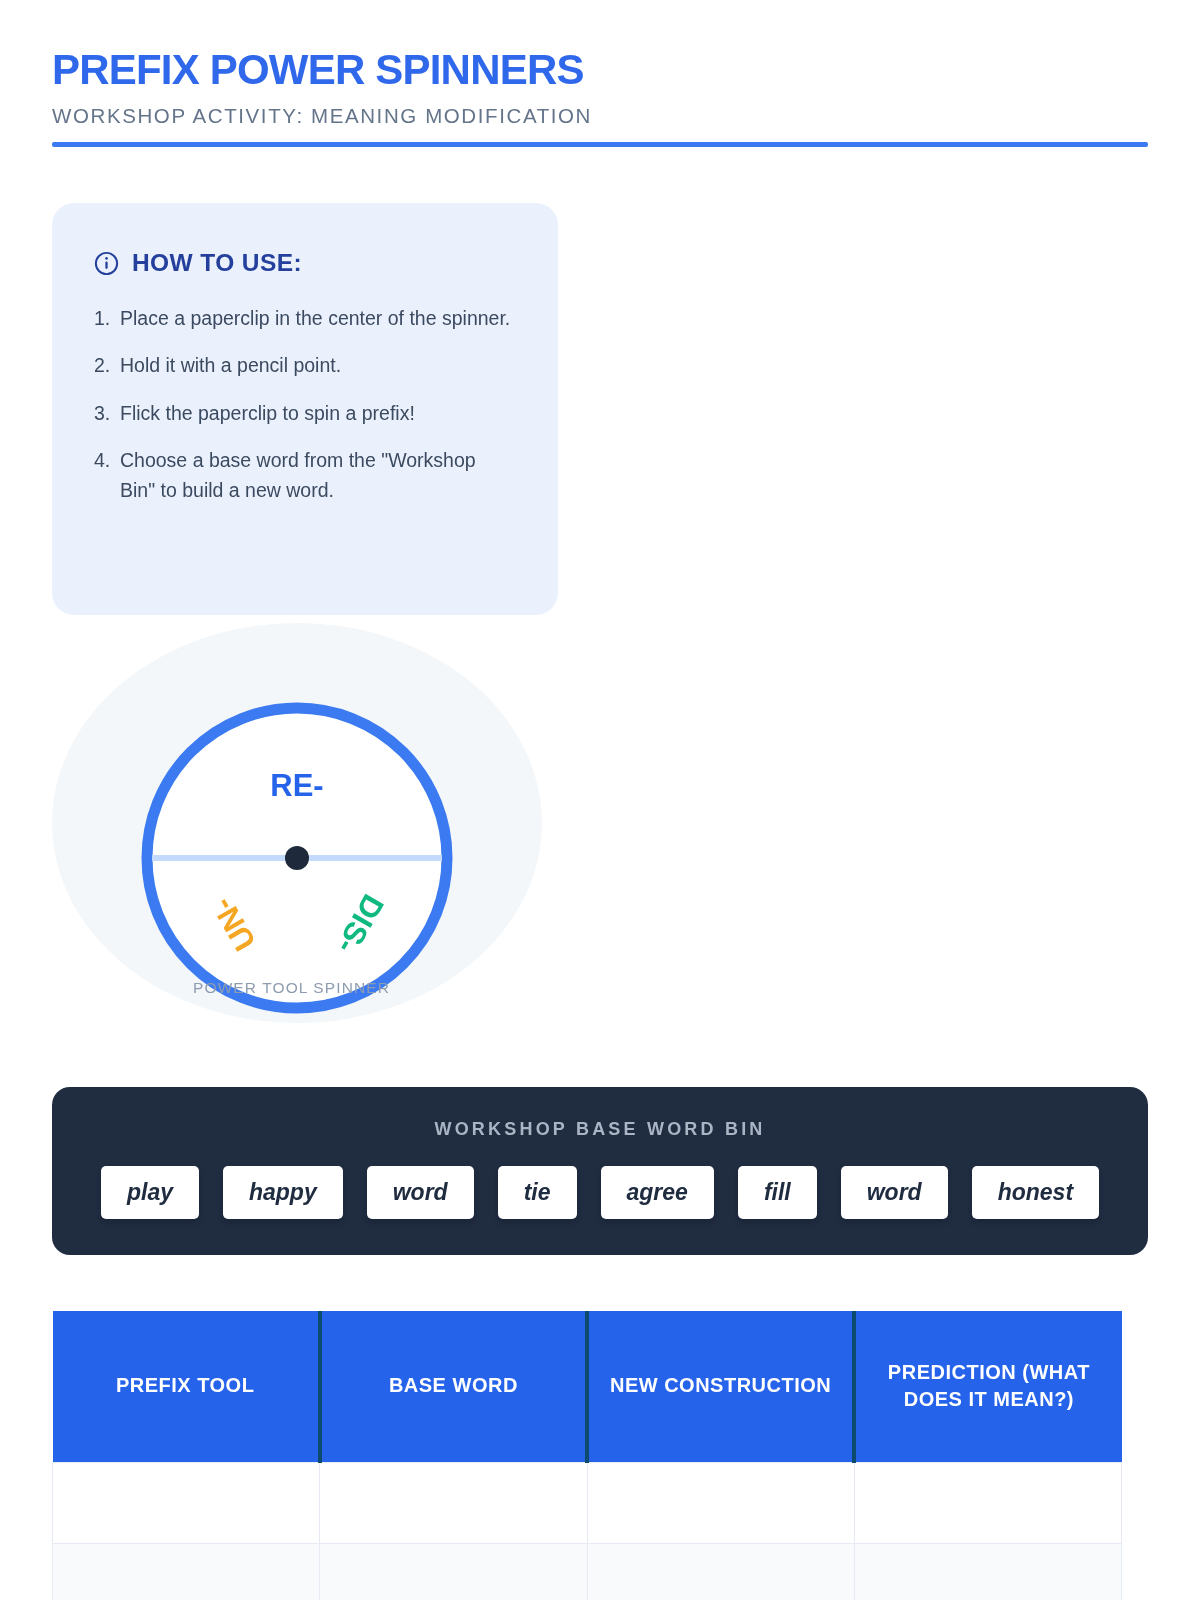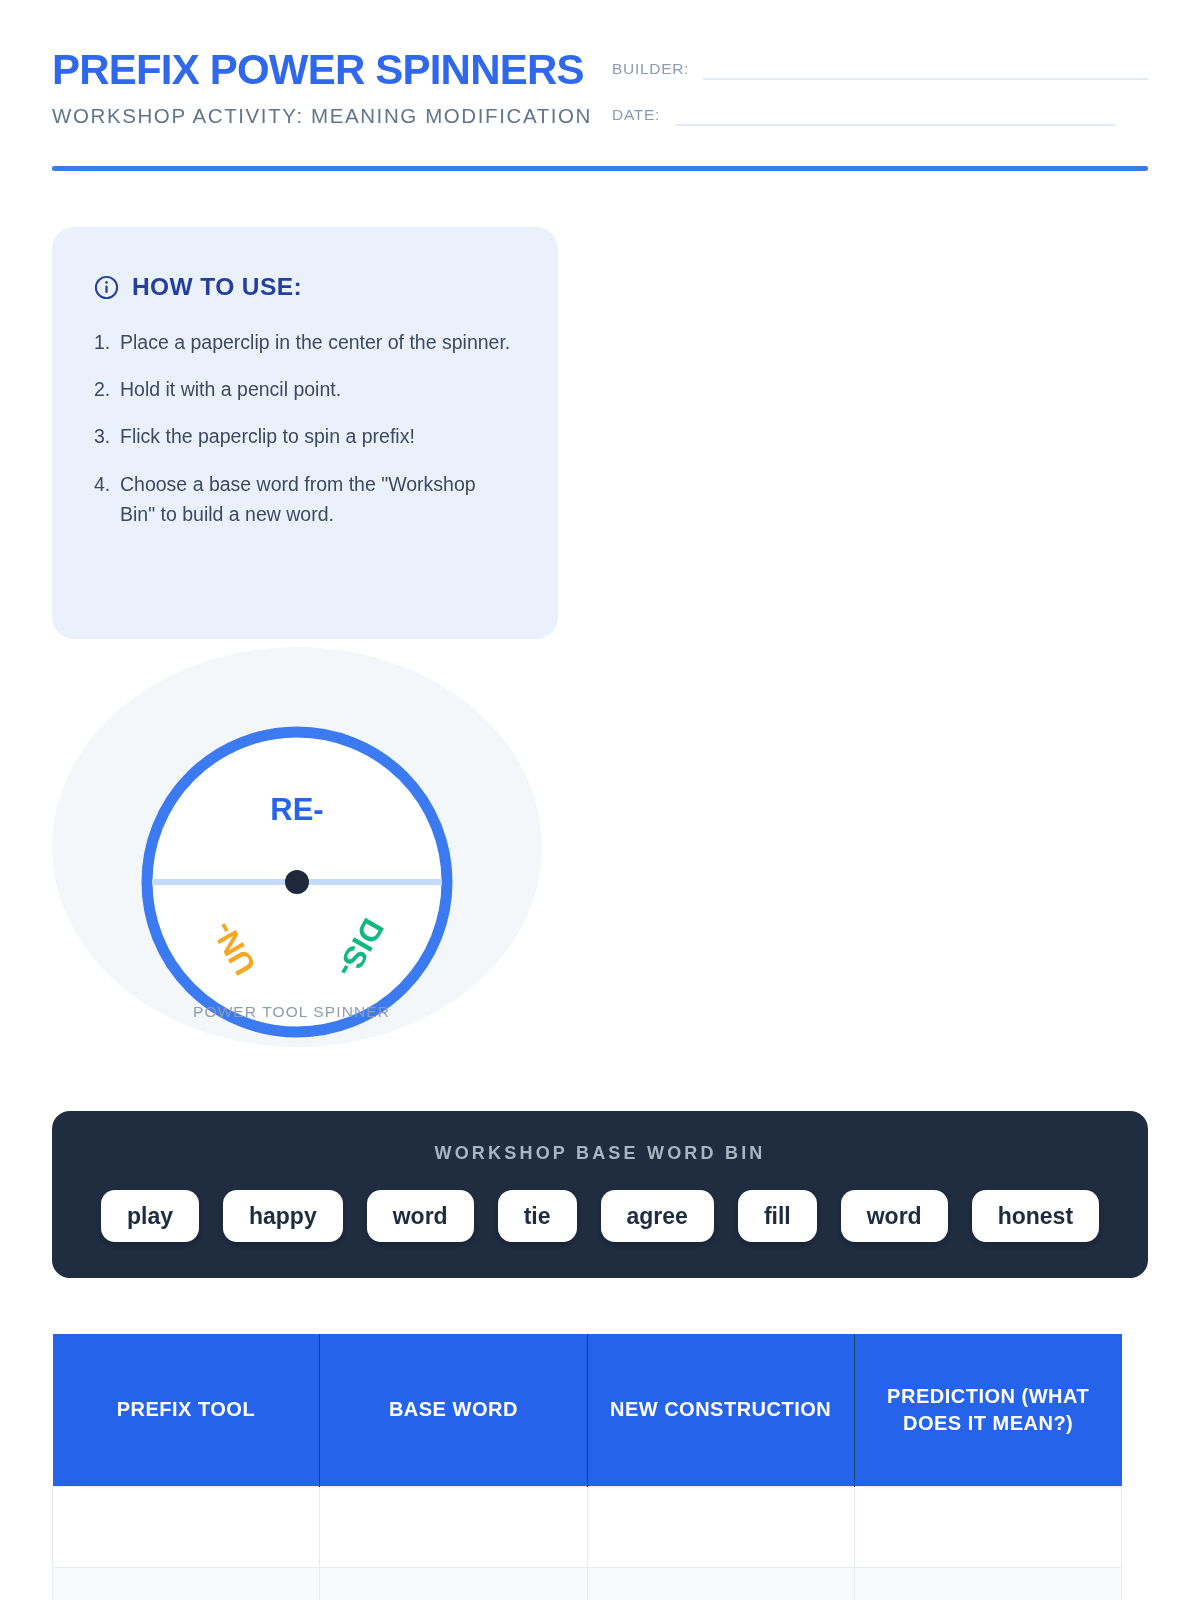--- a/index.html
+++ b/index.html
@@ -17,20 +17,21 @@
     width: 1200px;
     height: 1600px;
     padding: 0 52px;
   }
 
   
   .header {
     display: flex;
     align-items: flex-start;
     padding-top: 48px;
+    flex-direction: column;
   }
   .header-left { flex: 0 0 auto; }
   .worksheet-title {
     font-size: 42px;
     font-weight: 900;
     letter-spacing: -0.8px;
     color: #2f68ea;
     line-height: 1.05;
     white-space: nowrap;
   }
@@ -170,78 +171,69 @@
     margin-bottom: 26px;
   }
   .chips {
     display: flex;
     flex-wrap: wrap;
     justify-content: center;
     gap: 16px 24px;
   }
   .chip {
     background: #ffffff;
-    border-radius: 14px;
+    border-radius: 5px;
     padding: 13px 26px;
     font-size: 23px;
     font-weight: 700;
     color: #202c40;
     box-shadow: 0 4px 5px rgba(15,23,42,0.30);
     line-height: 1.15;
+    font-style: italic;
   }
 
   
   .build-table {
     margin-top: 56px;
     width: 1070px;
     border-collapse: collapse;
     table-layout: fixed;
   }
   .build-table th {
     background: #2563eb;
     color: #ffffff;
     font-size: 20px;
     font-weight: 800;
     letter-spacing: 0.5px;
     line-height: 1.38;
     padding: 18px 12px;
     height: 152px;
     vertical-align: middle;
     text-align: center;
-    border-right: 1px solid #0c4a6e;
+    border-right: 4px solid #0c4a6e;
   }
   .build-table th:last-child { border-right: none; }
   .build-table td {
     height: 81px;
     border: 1px solid #e6ebf3;
     border-left: none;
   }
   .build-table td:first-child { border-left: 1px solid #e6ebf3; }
   .build-table tr.row-odd td  { background: #ffffff; }
   .build-table tr.row-even td { background: #f8fafc; }
 </style>
 </head>
 <body>
 
 <div class="page">
 
   <div class="header">
     <div class="header-left">
       <div class="worksheet-title">PREFIX POWER SPINNERS</div>
       <div class="worksheet-subtitle">WORKSHOP ACTIVITY: MEANING MODIFICATION</div>
-    </div>
-    <div class="header-right">
-      <div class="field-row builder">
-        <span class="field-label">BUILDER:</span>
-        <span class="field-line"></span>
-      </div>
-      <div class="field-row date">
-        <span class="field-label">DATE:</span>
-        <span class="field-line"></span>
-      </div>
     </div>
   </div>
   <div class="header-rule"></div>
 
   <div class="mid">
 
     <div class="howto">
       <div class="howto-head">
         <svg class="info-icon" viewBox="0 0 24 24">
           <circle cx="12" cy="12" r="10.2" fill="none" stroke="#24409c" stroke-width="1.9"></circle>

